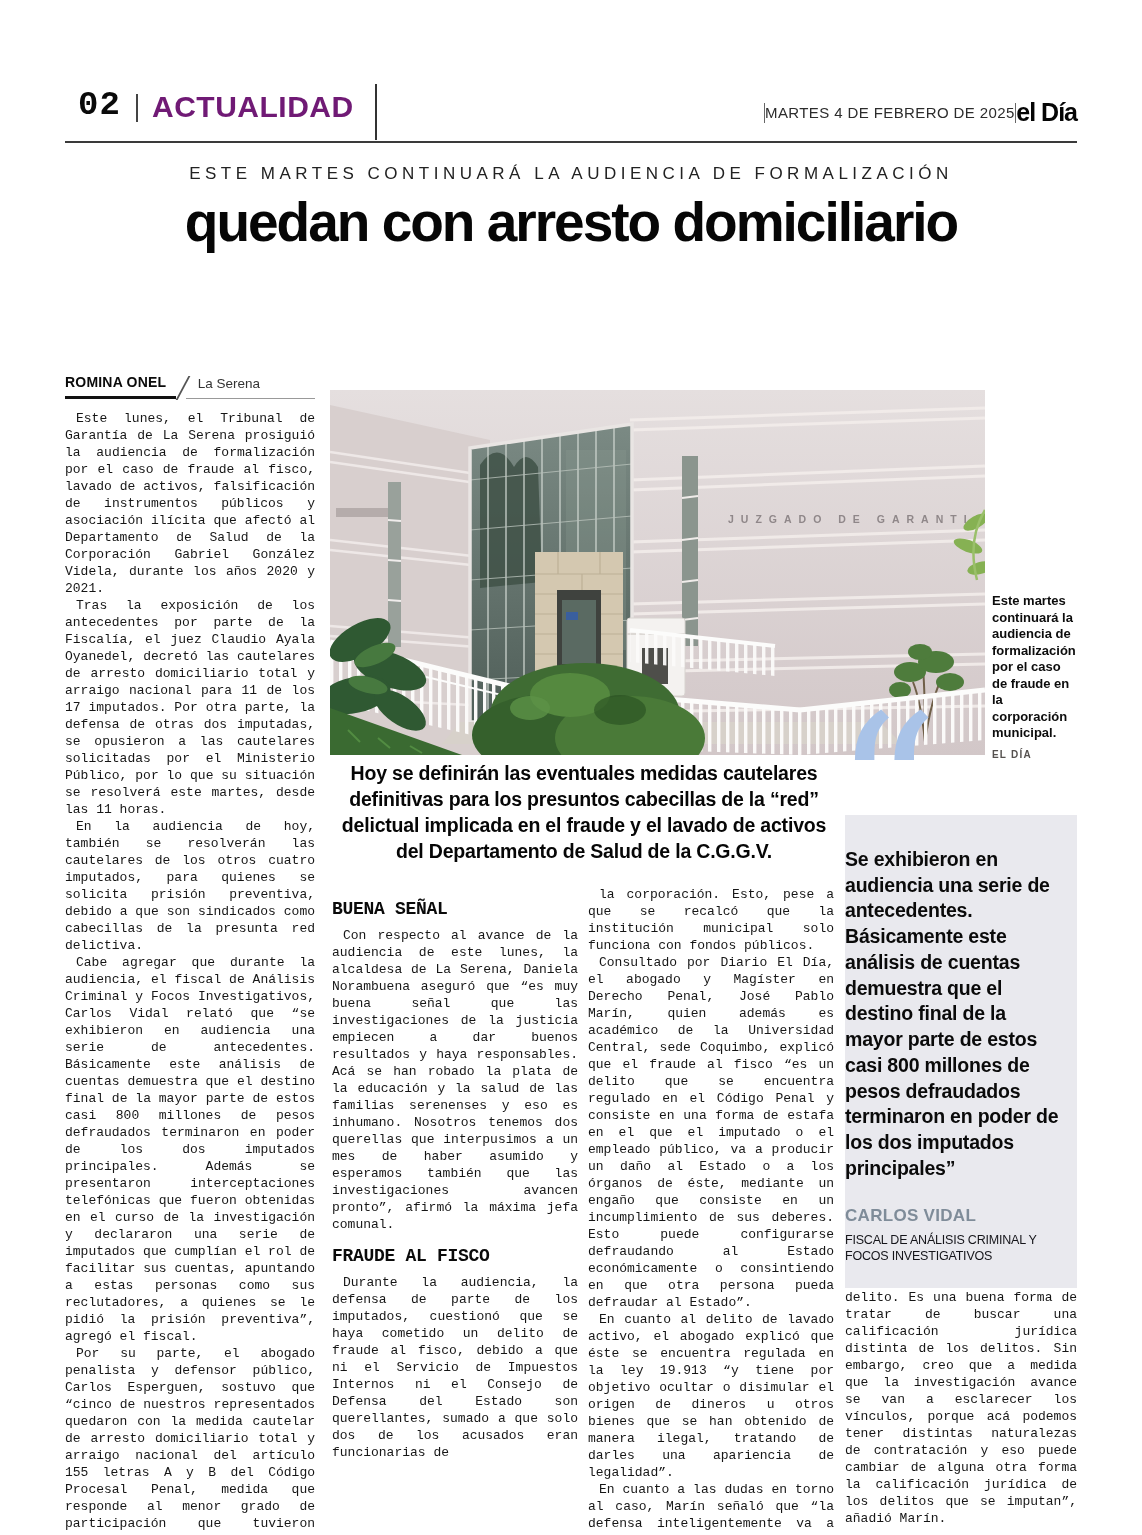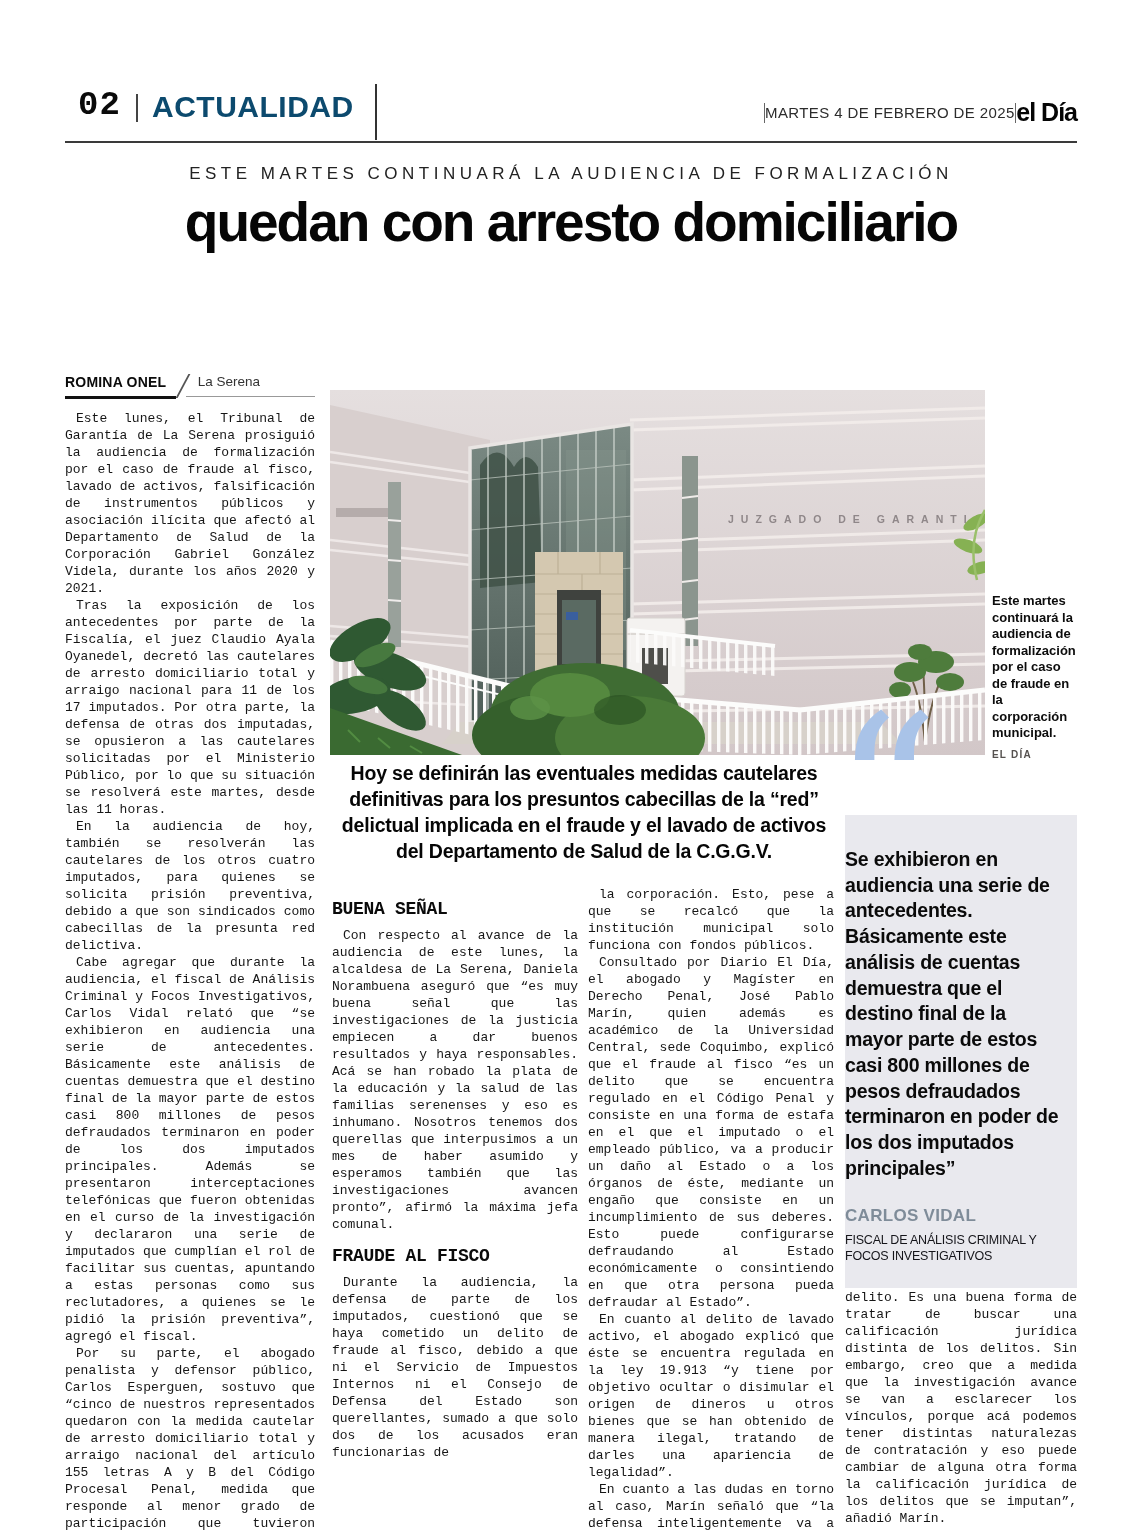--- a/index.html
+++ b/index.html
@@ -4,36 +4,36 @@
 <style>
   html,body{margin:0;padding:0;background:#ffffff;}
   .page{position:relative;width:1142px;height:1535px;background:#fff;overflow:hidden;
         font-family:"Liberation Sans",sans-serif;color:#111;}
 
   
   .hdr-pagenum{position:absolute;left:78px;top:86px;font-family:Liberation Mono, monospace;
                font-size:34px;font-weight:600;color:#0a0a0a;letter-spacing:1px;}
   .hdr-sep1{position:absolute;left:136px;top:94px;width:1.5px;height:28px;background:#444;}
   .hdr-section{position:absolute;left:152px;top:90px;font-size:30px;font-weight:bold;
-               color:#0c4a6e;letter-spacing:0.5px;}
+               color:#701a75;letter-spacing:0.5px;}
   .hdr-vrule{position:absolute;left:375px;top:84px;width:1.5px;height:56px;background:#333;}
   .hdr-right{position:absolute;right:65px;top:98px;display:flex;align-items:center;}
   .hdr-bar{width:1.5px;height:20px;background:#666;}
   .hdr-date{font-size:15px;color:#2c2c2c;letter-spacing:0.4px;}
   .hdr-brand{font-size:25px;font-weight:bold;color:#050505;letter-spacing:-1px;}
   .hdr-rule{position:absolute;left:65px;top:141px;width:1012px;height:2px;background:#3a3a3a;}
 
   
   .kicker{position:absolute;left:80px;top:164px;width:982px;text-align:center;
           font-size:17px;letter-spacing:4.5px;color:#222;font-weight:500;}
   .headline{position:absolute;left:80px;top:193px;width:982px;text-align:center;
             font-size:55px;line-height:1.08;font-weight:bold;color:#060606;letter-spacing:-2px;}
 
   
-  .byline{position:absolute;left:65px;top:374px;width:250px;display:flex;align-items:flex-start;}
+  .byline{position:absolute;left:65px;top:374px;width:250px;display:flex;align-items:flex-end;}
   .byline-author{font-weight:bold;font-size:14px;color:#0a0a0a;border-bottom:3.5px solid #111;
                  padding:0 10px 6px 0;letter-spacing:0.2px;}
   .byline-slash{width:1.5px;height:24px;background:#555;transform:skewX(-28deg);margin:0 2px -1px 6px;}
   .byline-location{font-size:13.5px;color:#333;border-bottom:1px solid #999;
                    padding:0 0 7px 12px;flex:1;}
 
   
   .bodycol{position:absolute;font-size:13px;line-height:17px;text-align:justify;color:#161616;font-family:Liberation Mono, monospace;}
   .bodycol p{margin:0;text-indent:11px;}
   .col1{left:65px;top:410px;width:250px;}

